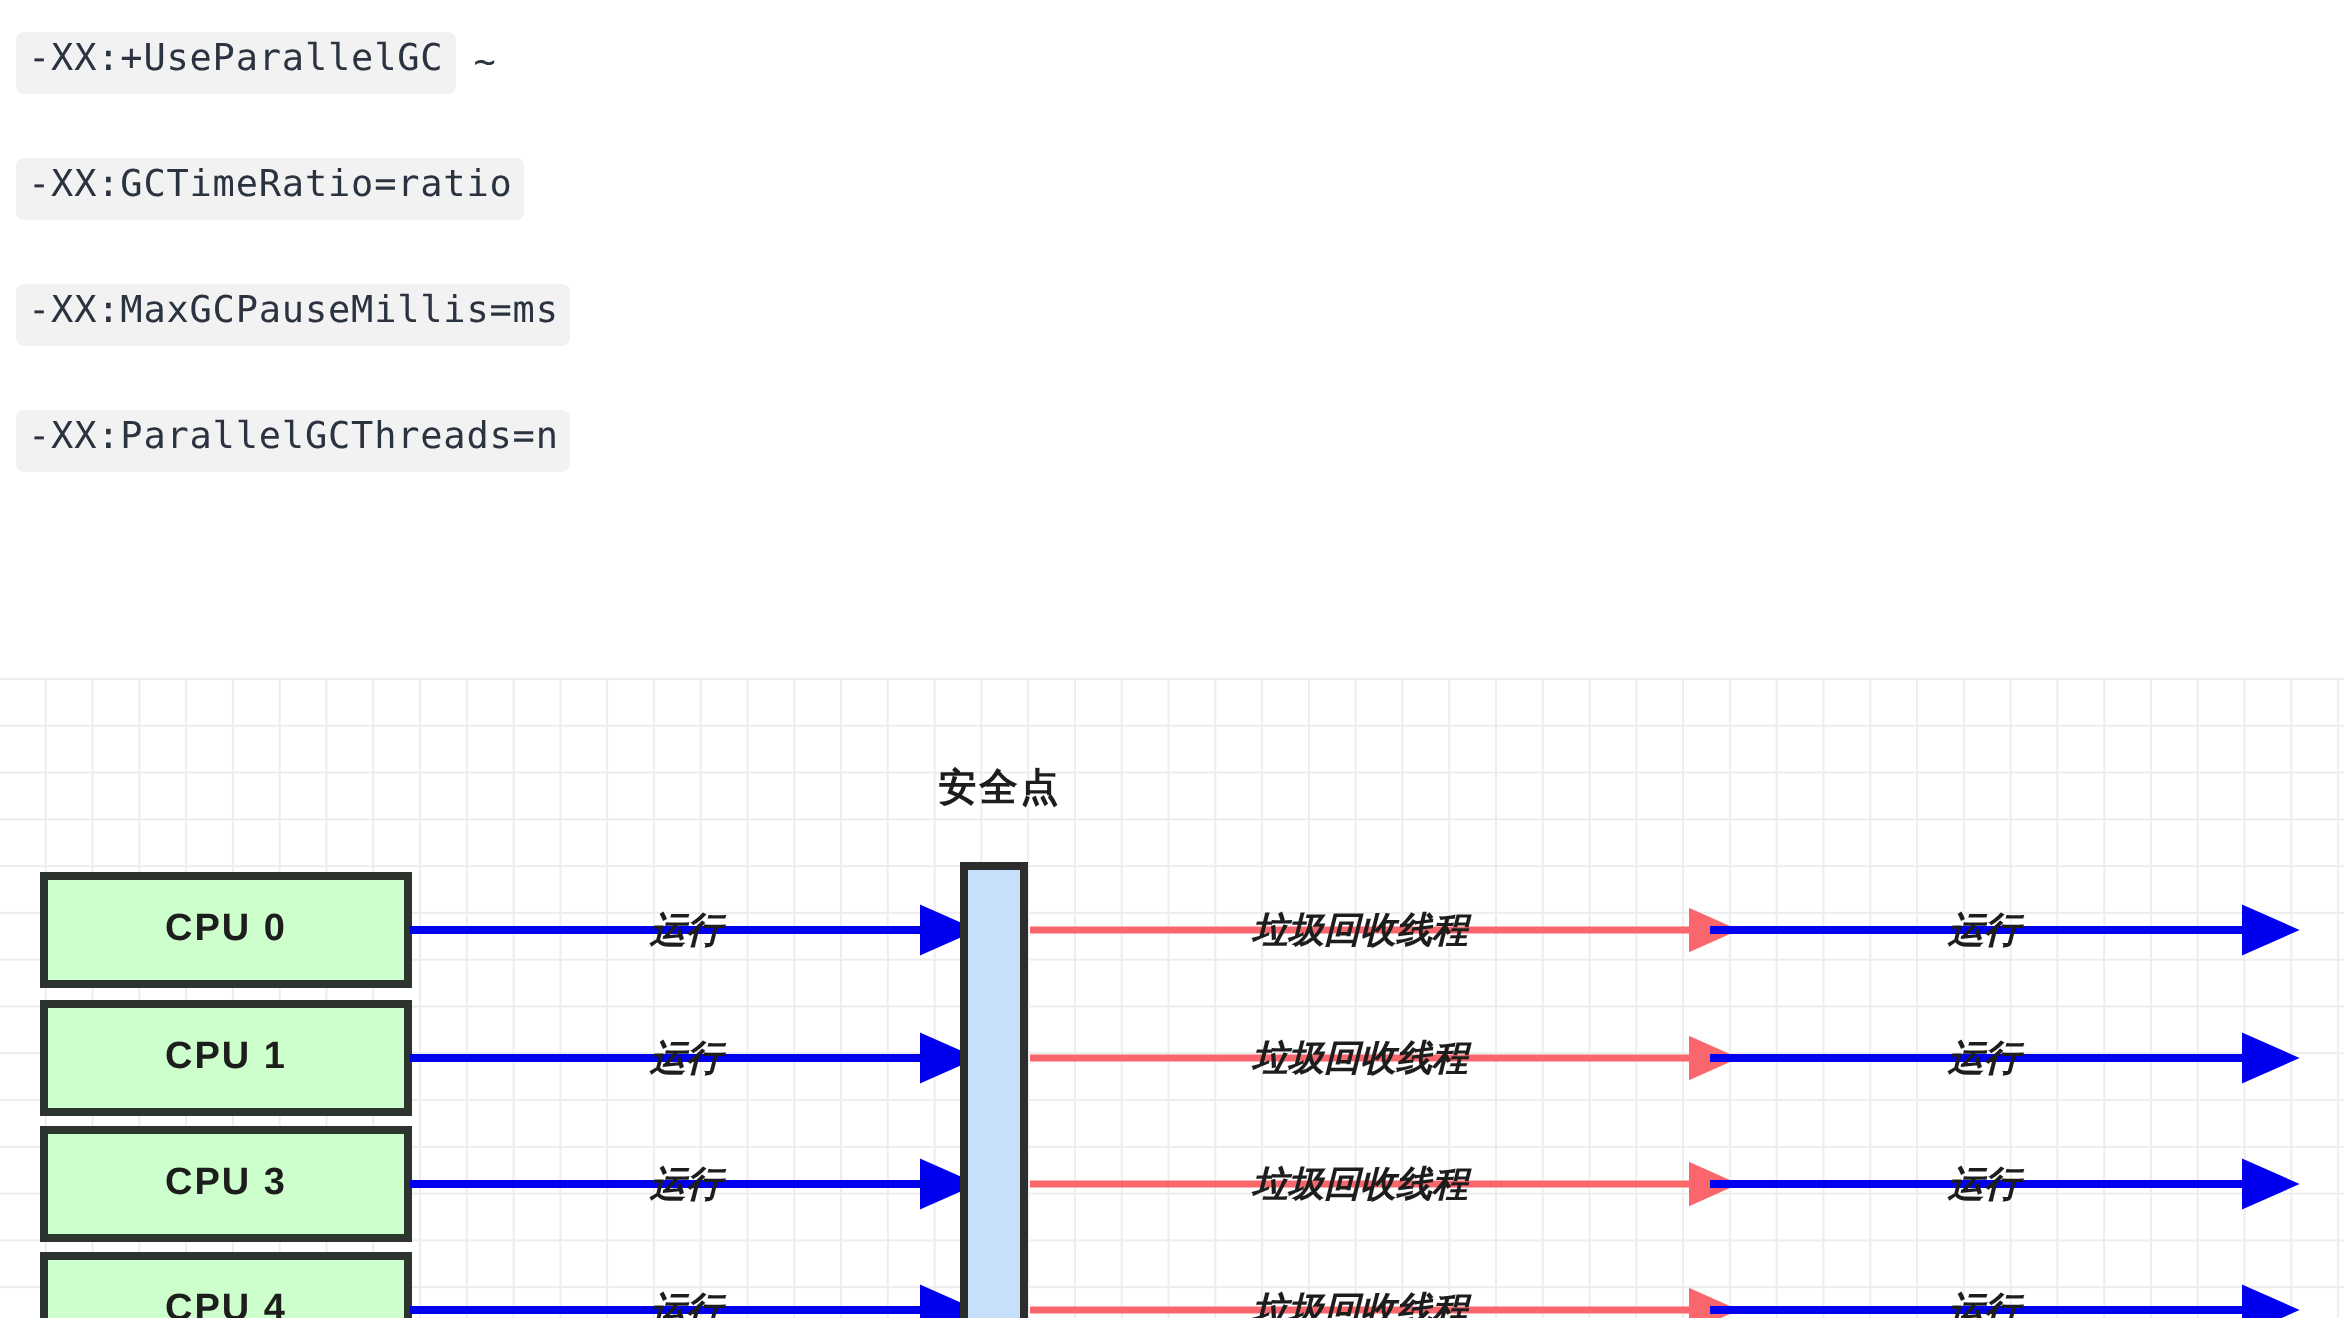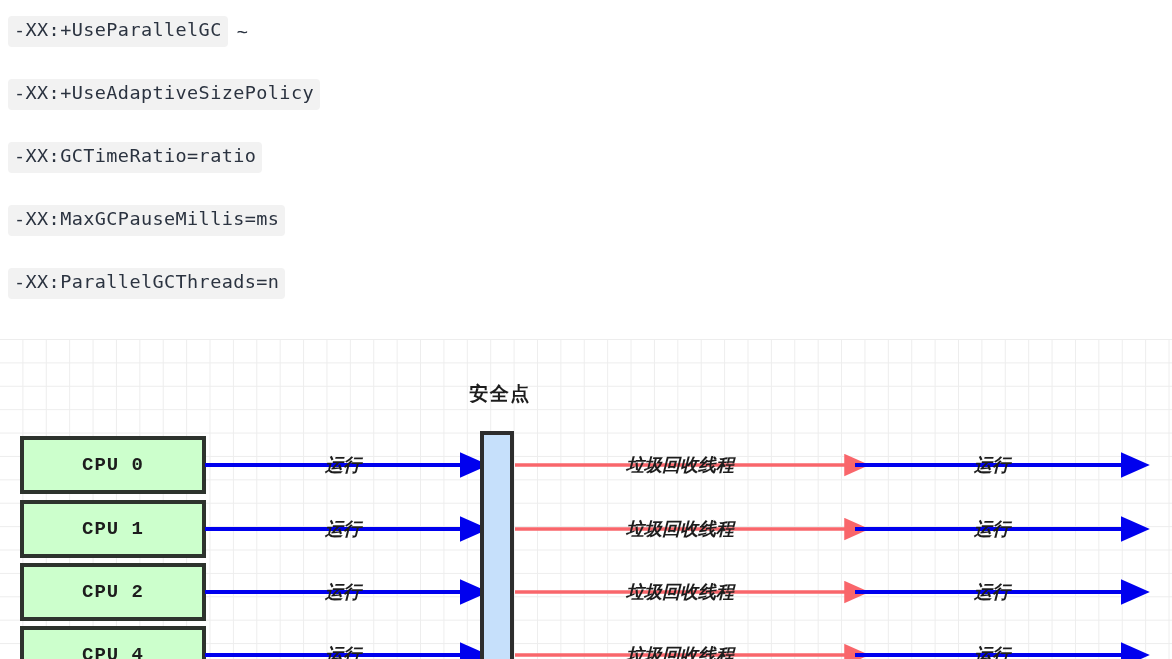--- a/index.html
+++ b/index.html
@@ -81,21 +81,20 @@
   .watermark {
     position: absolute;
     white-space: nowrap;
   }
   .cpu-label {
     color: #1d1d1d;
     font-size: 19px;
     font-weight: bold;
     letter-spacing: 1px;
     transform: translate(-50%, -50%);
-    font-family: Liberation Mono, monospace;
   }
   .edge-label {
     font-size: 18px;
     font-style: italic;
     font-weight: bold;
     font-family: "DejaVu Sans", "Liberation Sans", sans-serif;
     transform: translate(-50%, -50%);
   }
   .edge-label.run { color: #1d1d1d; }
   .edge-label.gc  { color: #1d1d1d; }
@@ -117,23 +116,20 @@
 
 <div class="page">
 
   <div class="code-block">
 
     <div class="code-line">
       <span class="code-badge">-XX:+UseParallelGC</span>
       <span class="code-sep">~</span>
     </div>
 
-    <div class="code-line">
-      <span class="code-badge">-XX:+UseAdaptiveSizePolicy</span>
-    </div>
 
     <div class="code-line">
       <span class="code-badge">-XX:GCTimeRatio=ratio</span>
     </div>
 
     <div class="code-line">
       <span class="code-badge">-XX:MaxGCPauseMillis=ms</span>
     </div>
 
     <div class="code-line">
@@ -182,21 +178,21 @@
         <line x1="855" y1="316" x2="1123" y2="316" stroke="#0000ee" stroke-width="4" marker-end="url(#arrow-blue)"></line>
       </g>
 
       <rect x="482" y="94" width="30" height="252" fill="#c6e0fb" stroke="#2d2d2d" stroke-width="4"></rect>
     </svg>
 
     <div class="sp-title" style="left:500px; top:55px;">安全点</div>
 
     <div class="cpu-label" style="left:113px; top:126px;">CPU 0</div>
     <div class="cpu-label" style="left:113px; top:190px;">CPU 1</div>
-    <div class="cpu-label" style="left:113px; top:253px;">CPU 2</div>
+    <div class="cpu-label" style="left:113px; top:253px;">CPU 3</div>
     <div class="cpu-label" style="left:113px; top:316px;">CPU 4</div>
 
     <div class="edge-label run" style="left:343px; top:126px;">运行</div>
     <div class="edge-label run" style="left:343px; top:190px;">运行</div>
     <div class="edge-label run" style="left:343px; top:253px;">运行</div>
     <div class="edge-label run" style="left:343px; top:316px;">运行</div>
 
     <div class="edge-label gc" style="left:680px; top:126px;">垃圾回收线程</div>
     <div class="edge-label gc" style="left:680px; top:190px;">垃圾回收线程</div>
     <div class="edge-label gc" style="left:680px; top:253px;">垃圾回收线程</div>

